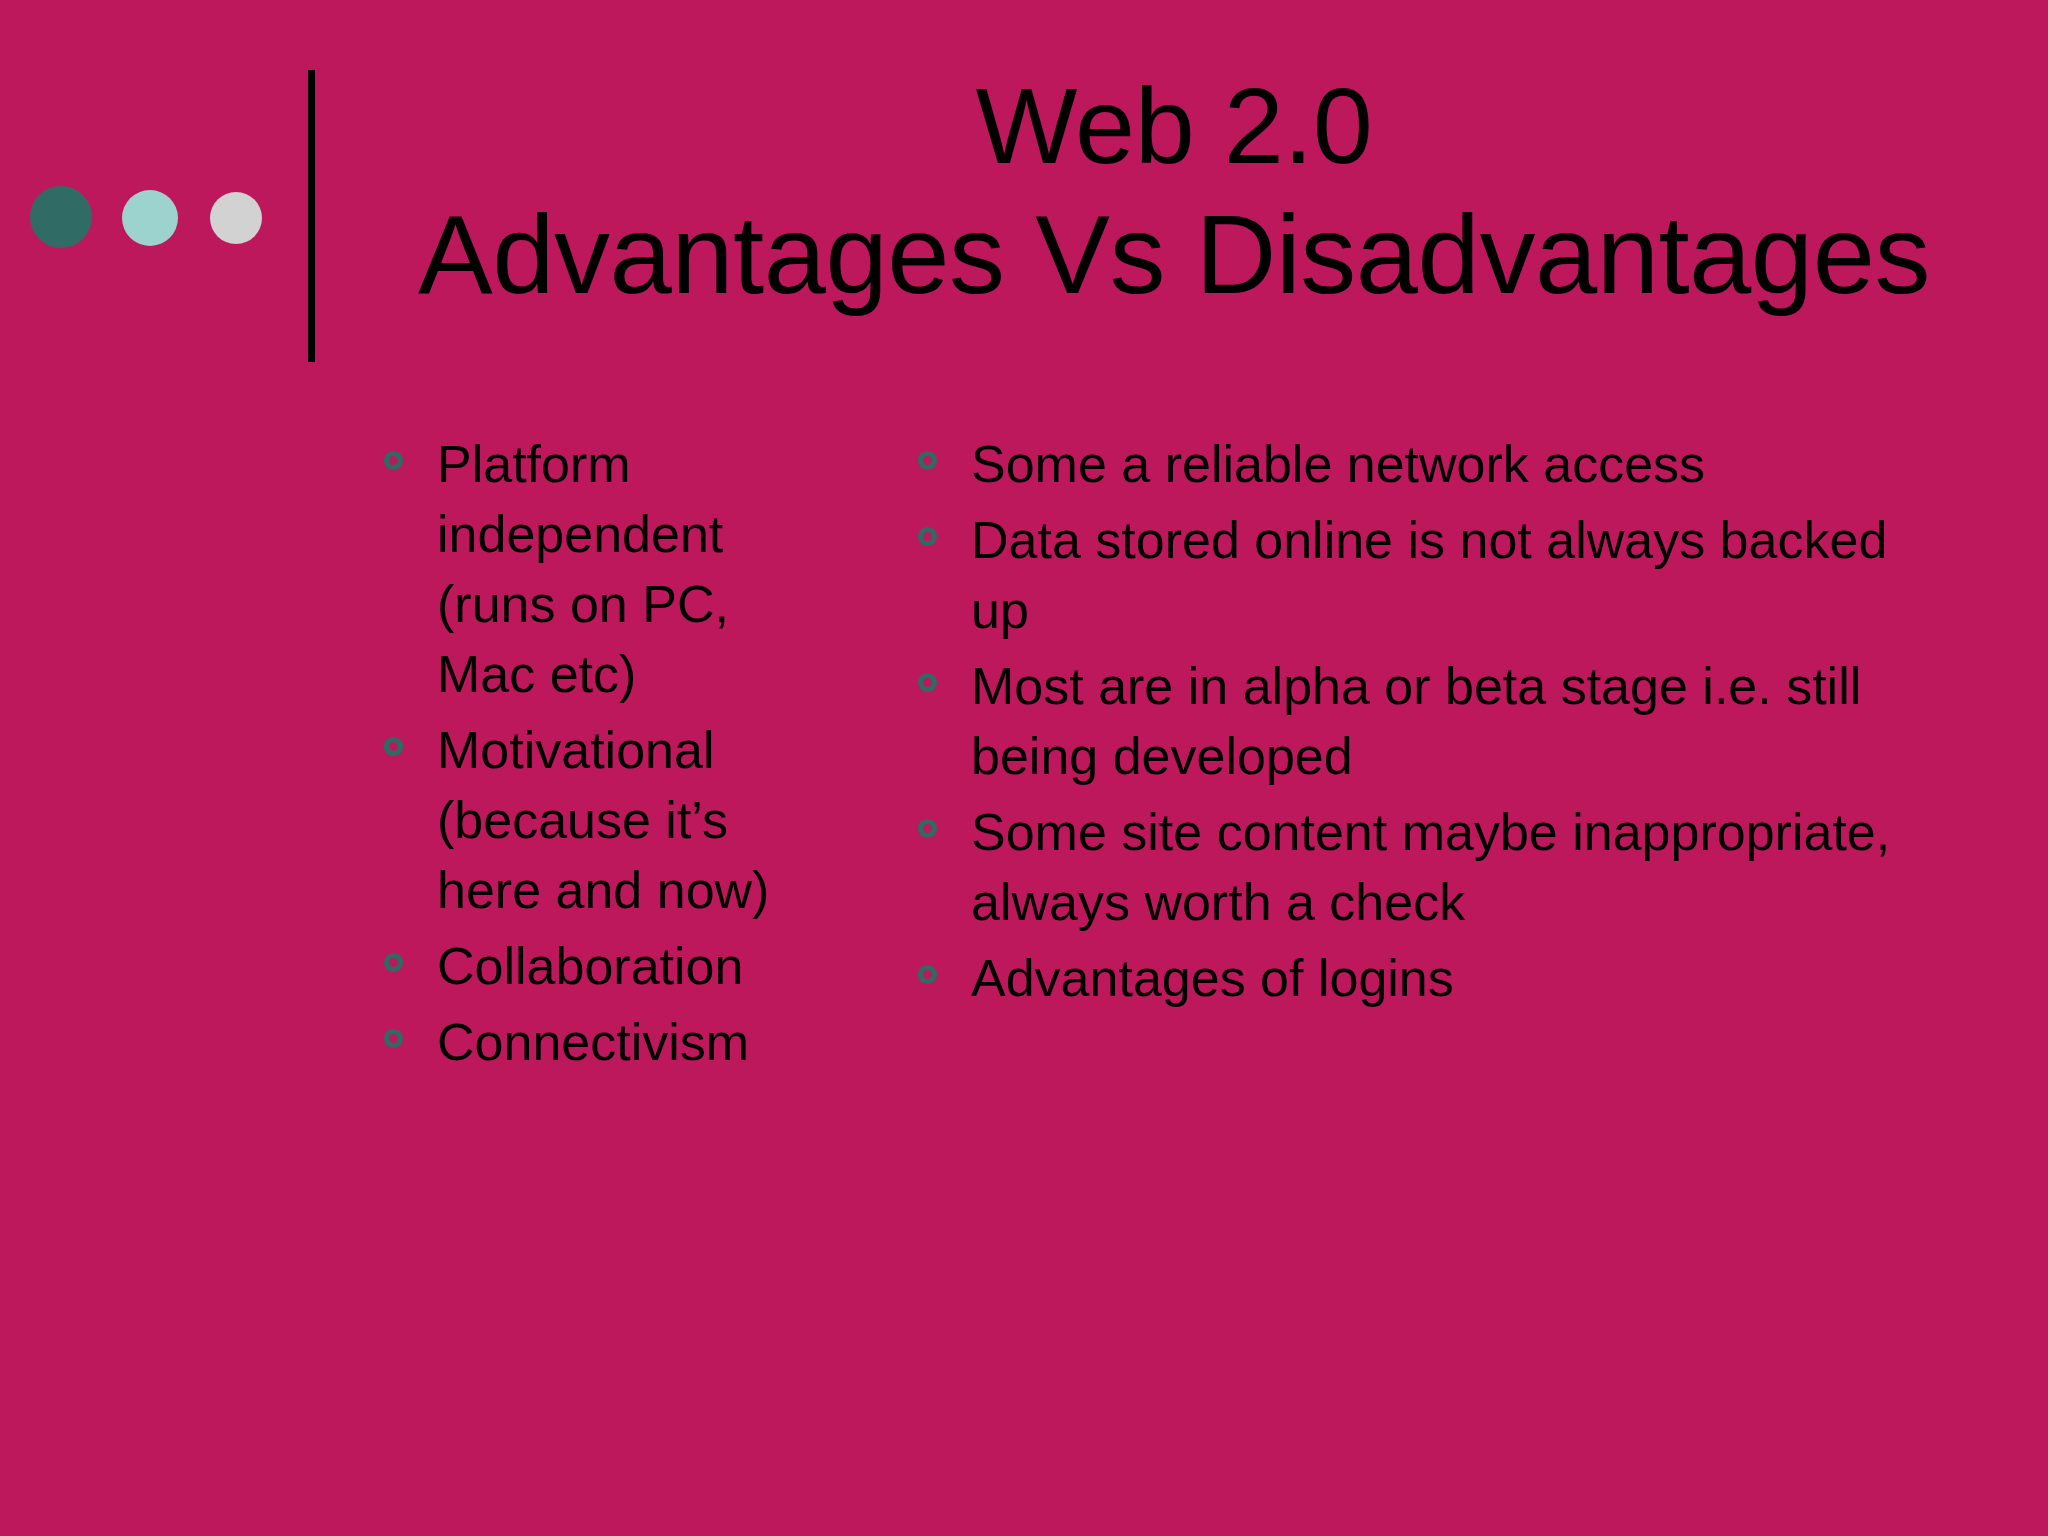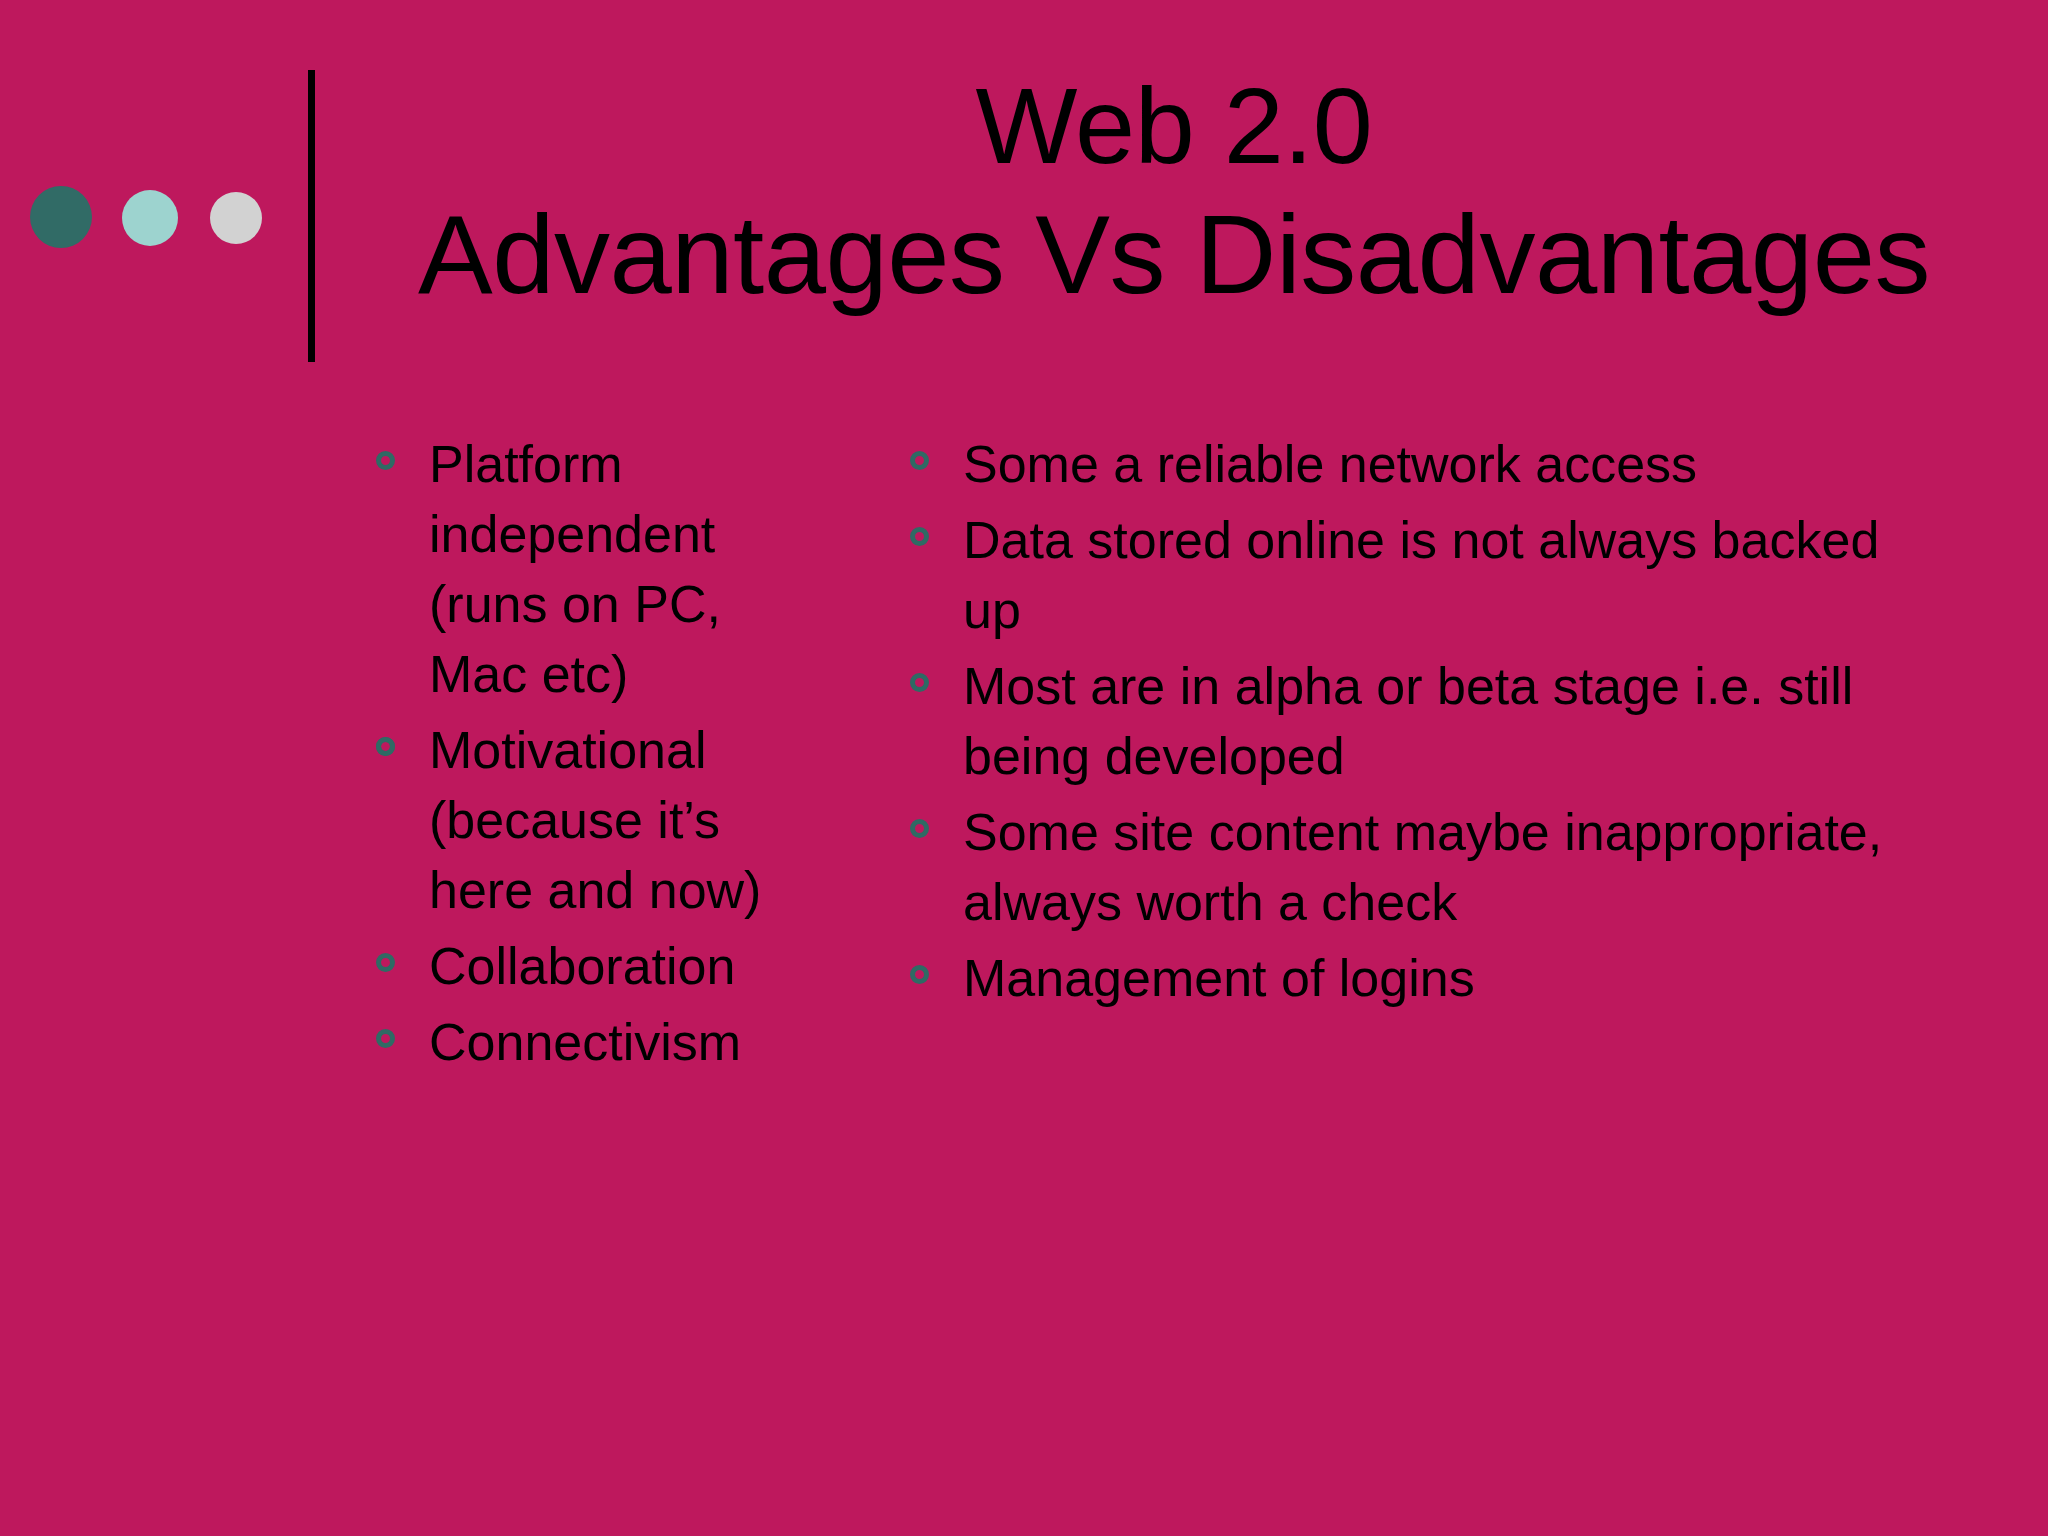--- a/index.html
+++ b/index.html
@@ -74,20 +74,21 @@
     width: 2048px;
     display: flex;
     align-items: flex-start;
   }
   .column {
     box-sizing: border-box;
   }
   .column-left {
     width: 820px;
     padding-left: 366px;
+    margin-left: 8px;
   }
   .column-right {
     width: 1070px;
     padding-left: 80px;
   }
 
   ul.bullets {
     list-style: none;
     margin: 0;
     padding: 0;
@@ -170,19 +171,19 @@
         <li>
           <span class="marker" style="border-color: rgb(47, 106, 100);"></span>
           <span class="bullet-text">Most are in alpha or beta stage i.e. still being developed</span>
         </li>
         <li>
           <span class="marker" style="border-color: rgb(47, 106, 100);"></span>
           <span class="bullet-text">Some site content maybe inappropriate, always worth a check</span>
         </li>
         <li>
           <span class="marker" style="border-color: rgb(47, 106, 100);"></span>
-          <span class="bullet-text">Management of logins</span>
+          <span class="bullet-text">Advantages of logins</span>
         </li>
       </ul>
     </div>
 
   </div>
 </div>
 
 </body></html>

